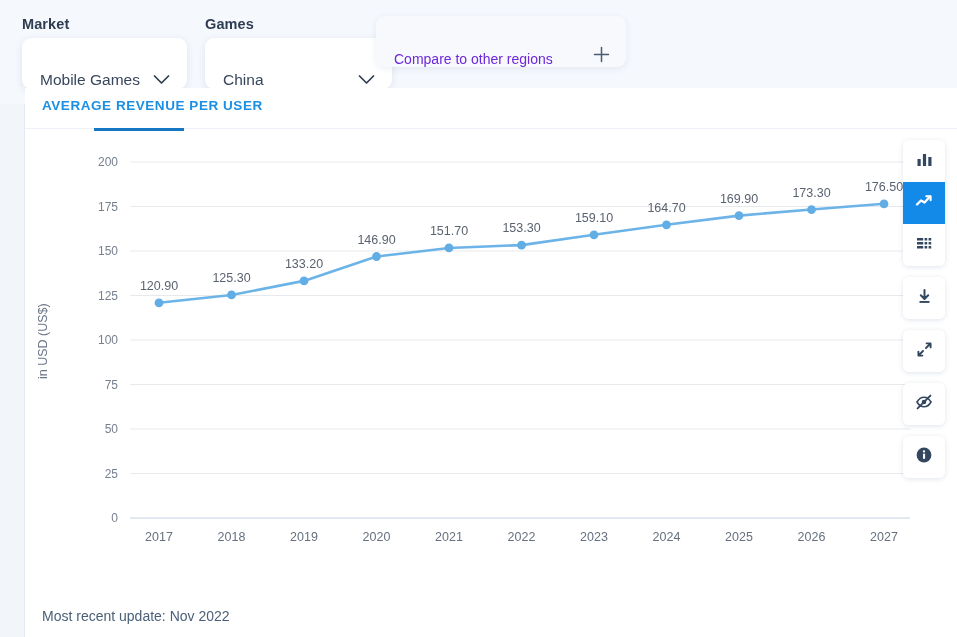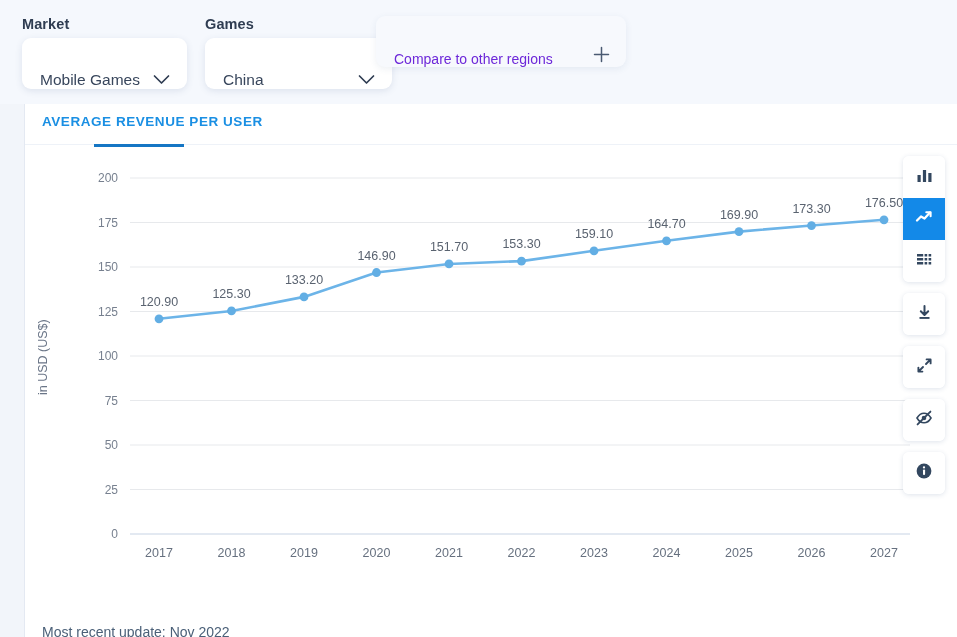--- a/index.html
+++ b/index.html
@@ -91,21 +91,21 @@
     content: "";
     position: absolute;
     right: 0; top: 0;
     width: 1px; height: 100%;
     background: #e4e9f2;
   }
 
   
   .card {
     position: absolute;
-    left: 25px; top: 104px;
+    left: 25px; top: 88px;
     width: 932px; height: 533px;
     background: #ffffff;
   }
 
   .tabs {
     position: relative;
     height: 41px;
     border-bottom: 1px solid #eef2f8;
   }
   .tab {

